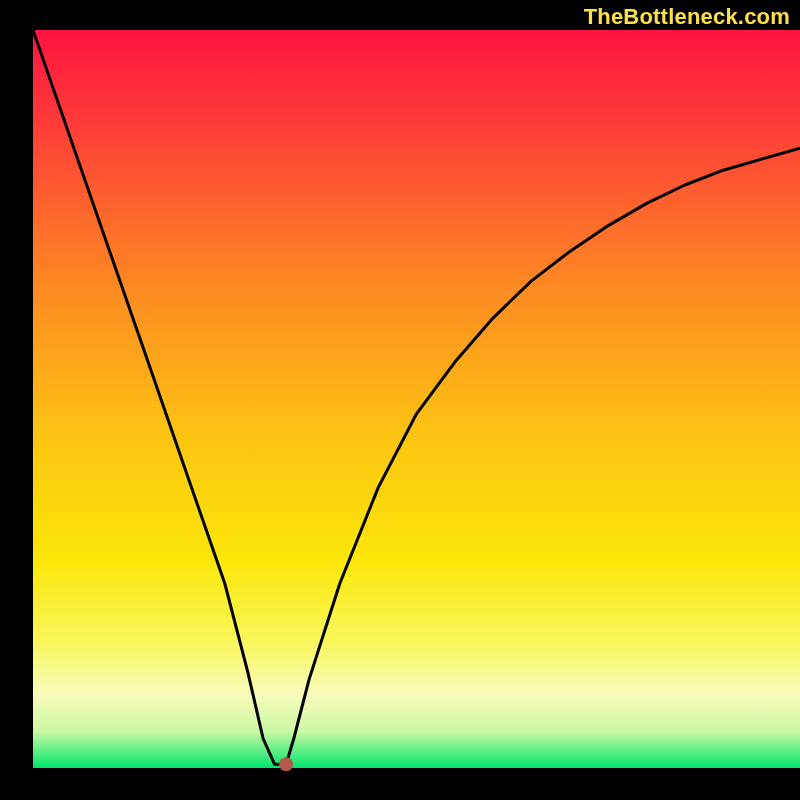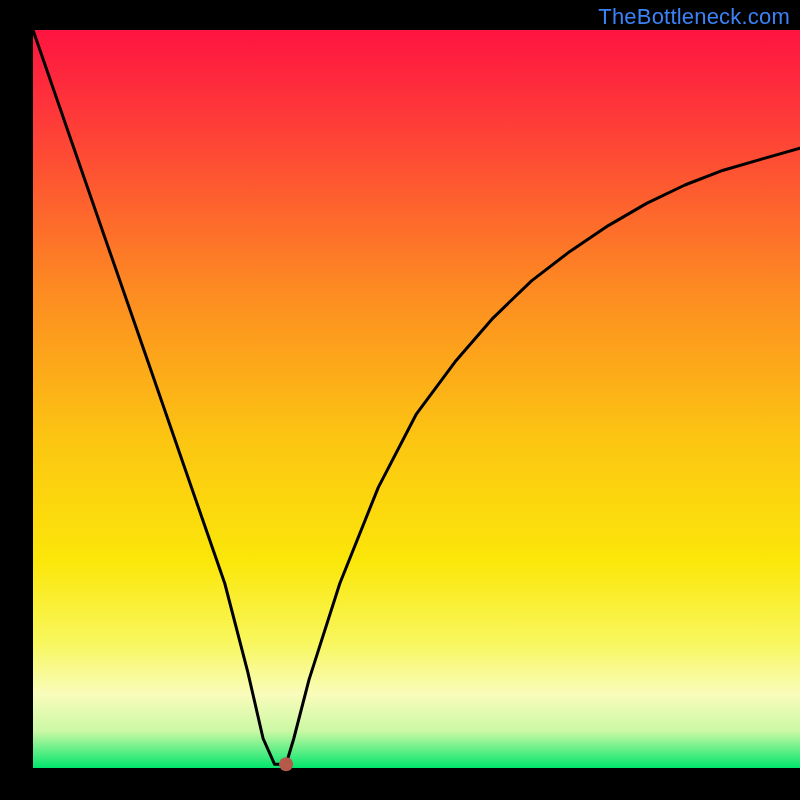--- a/index.html
+++ b/index.html
@@ -13,23 +13,23 @@
   }
   .frame {
     position: relative;
     width: 800px;
     height: 800px;
   }
   .watermark {
     position: absolute;
     top: 4px;
     right: 10px;
-    color: #3b82f6;
+    color: #fde047;
     font-size: 22px;
-    font-weight: 400;
+    font-weight: 700;
     letter-spacing: 0.2px;
     z-index: 5;
   }
   svg {
     display: block;
   }
 </style>
 </head>
 <body>
 

